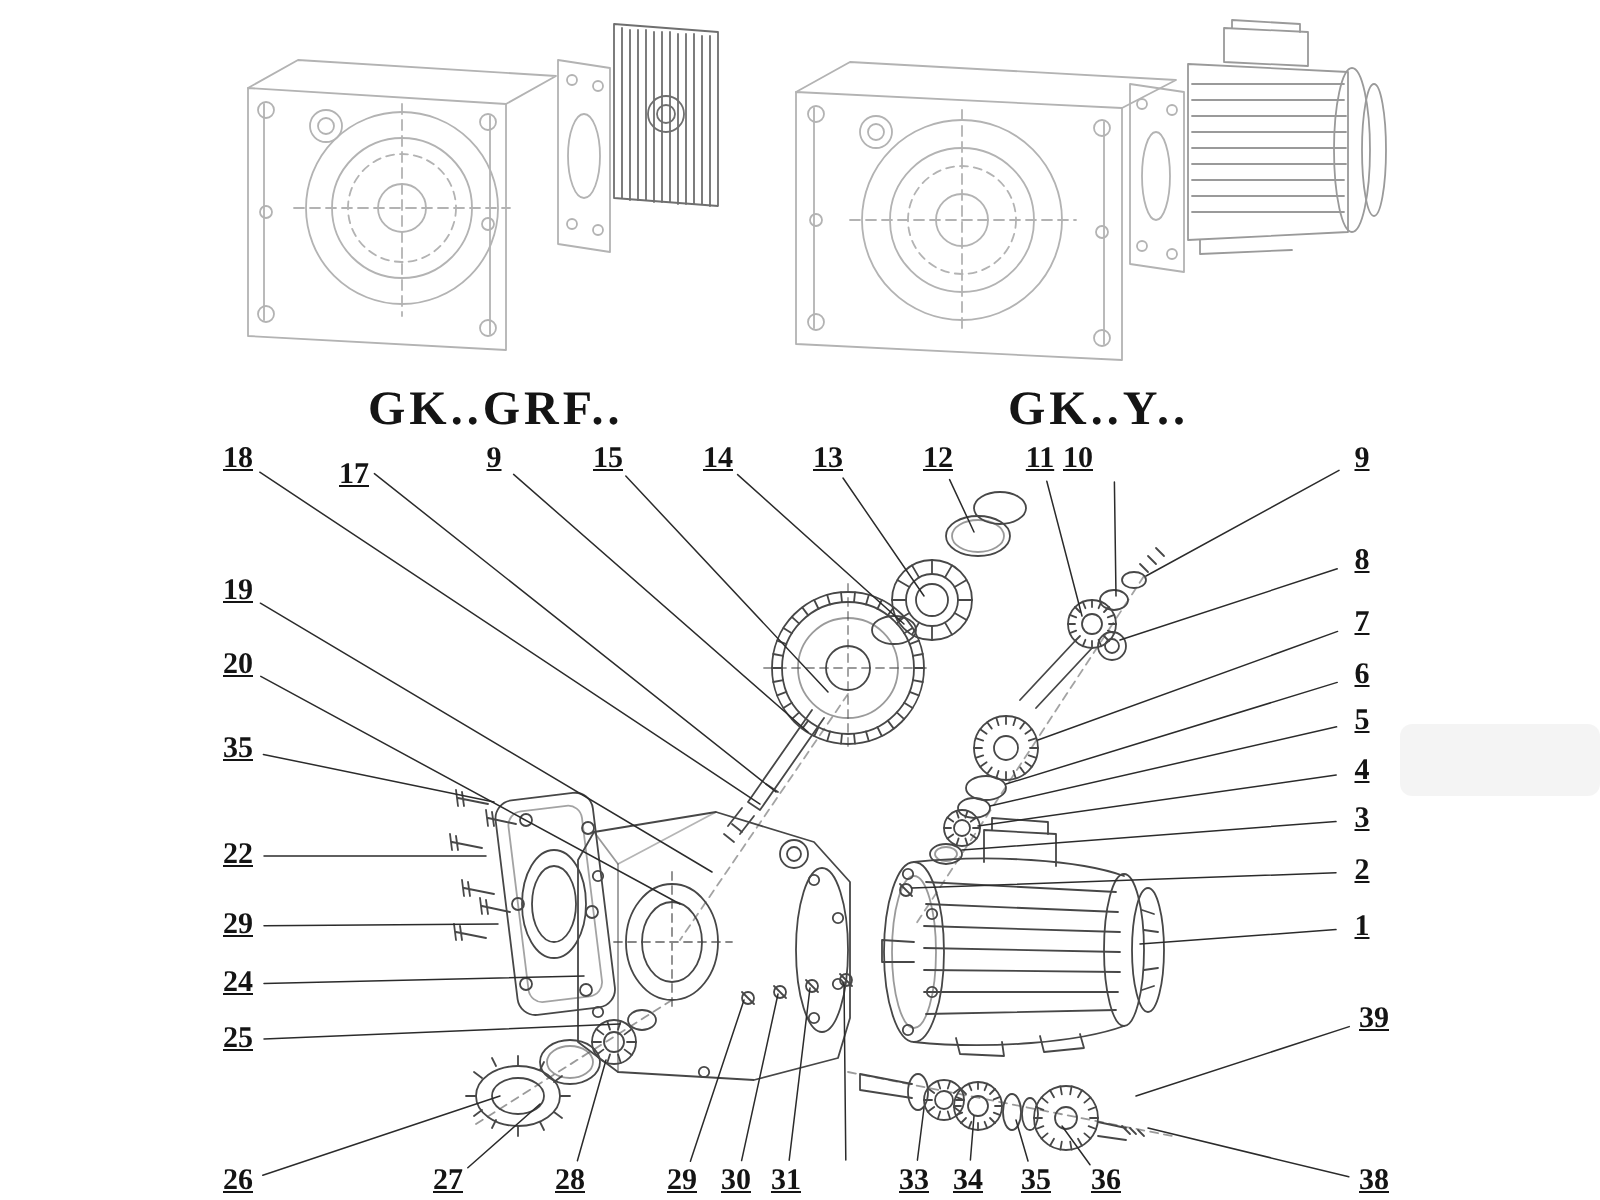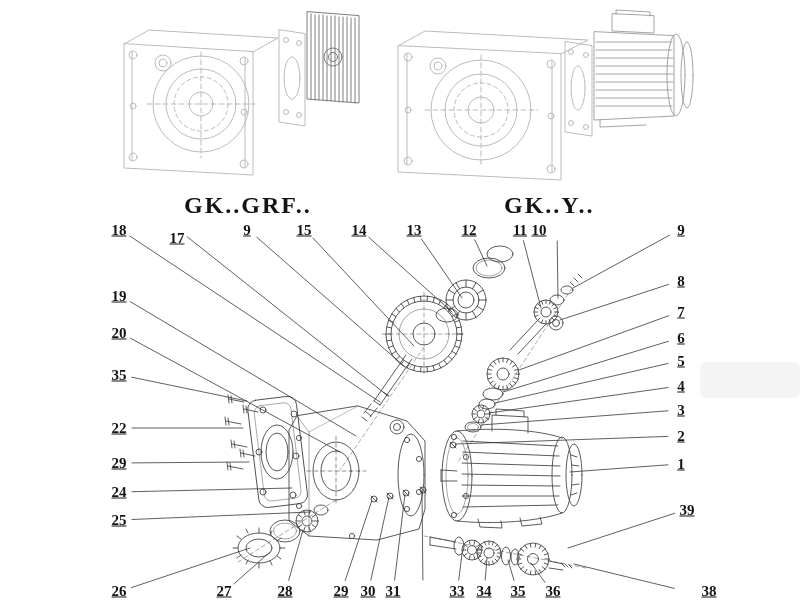--- a/index.html
+++ b/index.html
@@ -473,21 +473,21 @@
       <div class="callout" style="left: 681px; top: 230px;">9</div>
       <div class="callout" style="left: 681px; top: 281px;">8</div>
       <div class="callout" style="left: 681px; top: 312px;">7</div>
       <div class="callout" style="left: 681px; top: 338px;">6</div>
       <div class="callout" style="left: 681px; top: 361px;">5</div>
       <div class="callout" style="left: 681px; top: 386px;">4</div>
       <div class="callout" style="left: 681px; top: 410px;">3</div>
       <div class="callout" style="left: 681px; top: 436px;">2</div>
       <div class="callout" style="left: 681px; top: 464px;">1</div>
       <div class="callout" style="left: 687px; top: 510px;">39</div>
-      <div class="callout" style="left: 709px; top: 591px;">38</div>
+      <div class="callout" style="left: 687px; top: 591px;">38</div>
       <div class="callout" style="left: 119px; top: 296px;">19</div>
       <div class="callout" style="left: 119px; top: 333px;">20</div>
       <div class="callout" style="left: 119px; top: 375px;">35</div>
       <div class="callout" style="left: 119px; top: 428px;">22</div>
       <div class="callout" style="left: 119px; top: 463px;">29</div>
       <div class="callout" style="left: 119px; top: 492px;">24</div>
       <div class="callout" style="left: 119px; top: 520px;">25</div>
       <div class="callout" style="left: 119px; top: 591px;">26</div>
       <div class="callout" style="left: 224px; top: 591px;">27</div>
       <div class="callout" style="left: 285px; top: 591px;">28</div>

